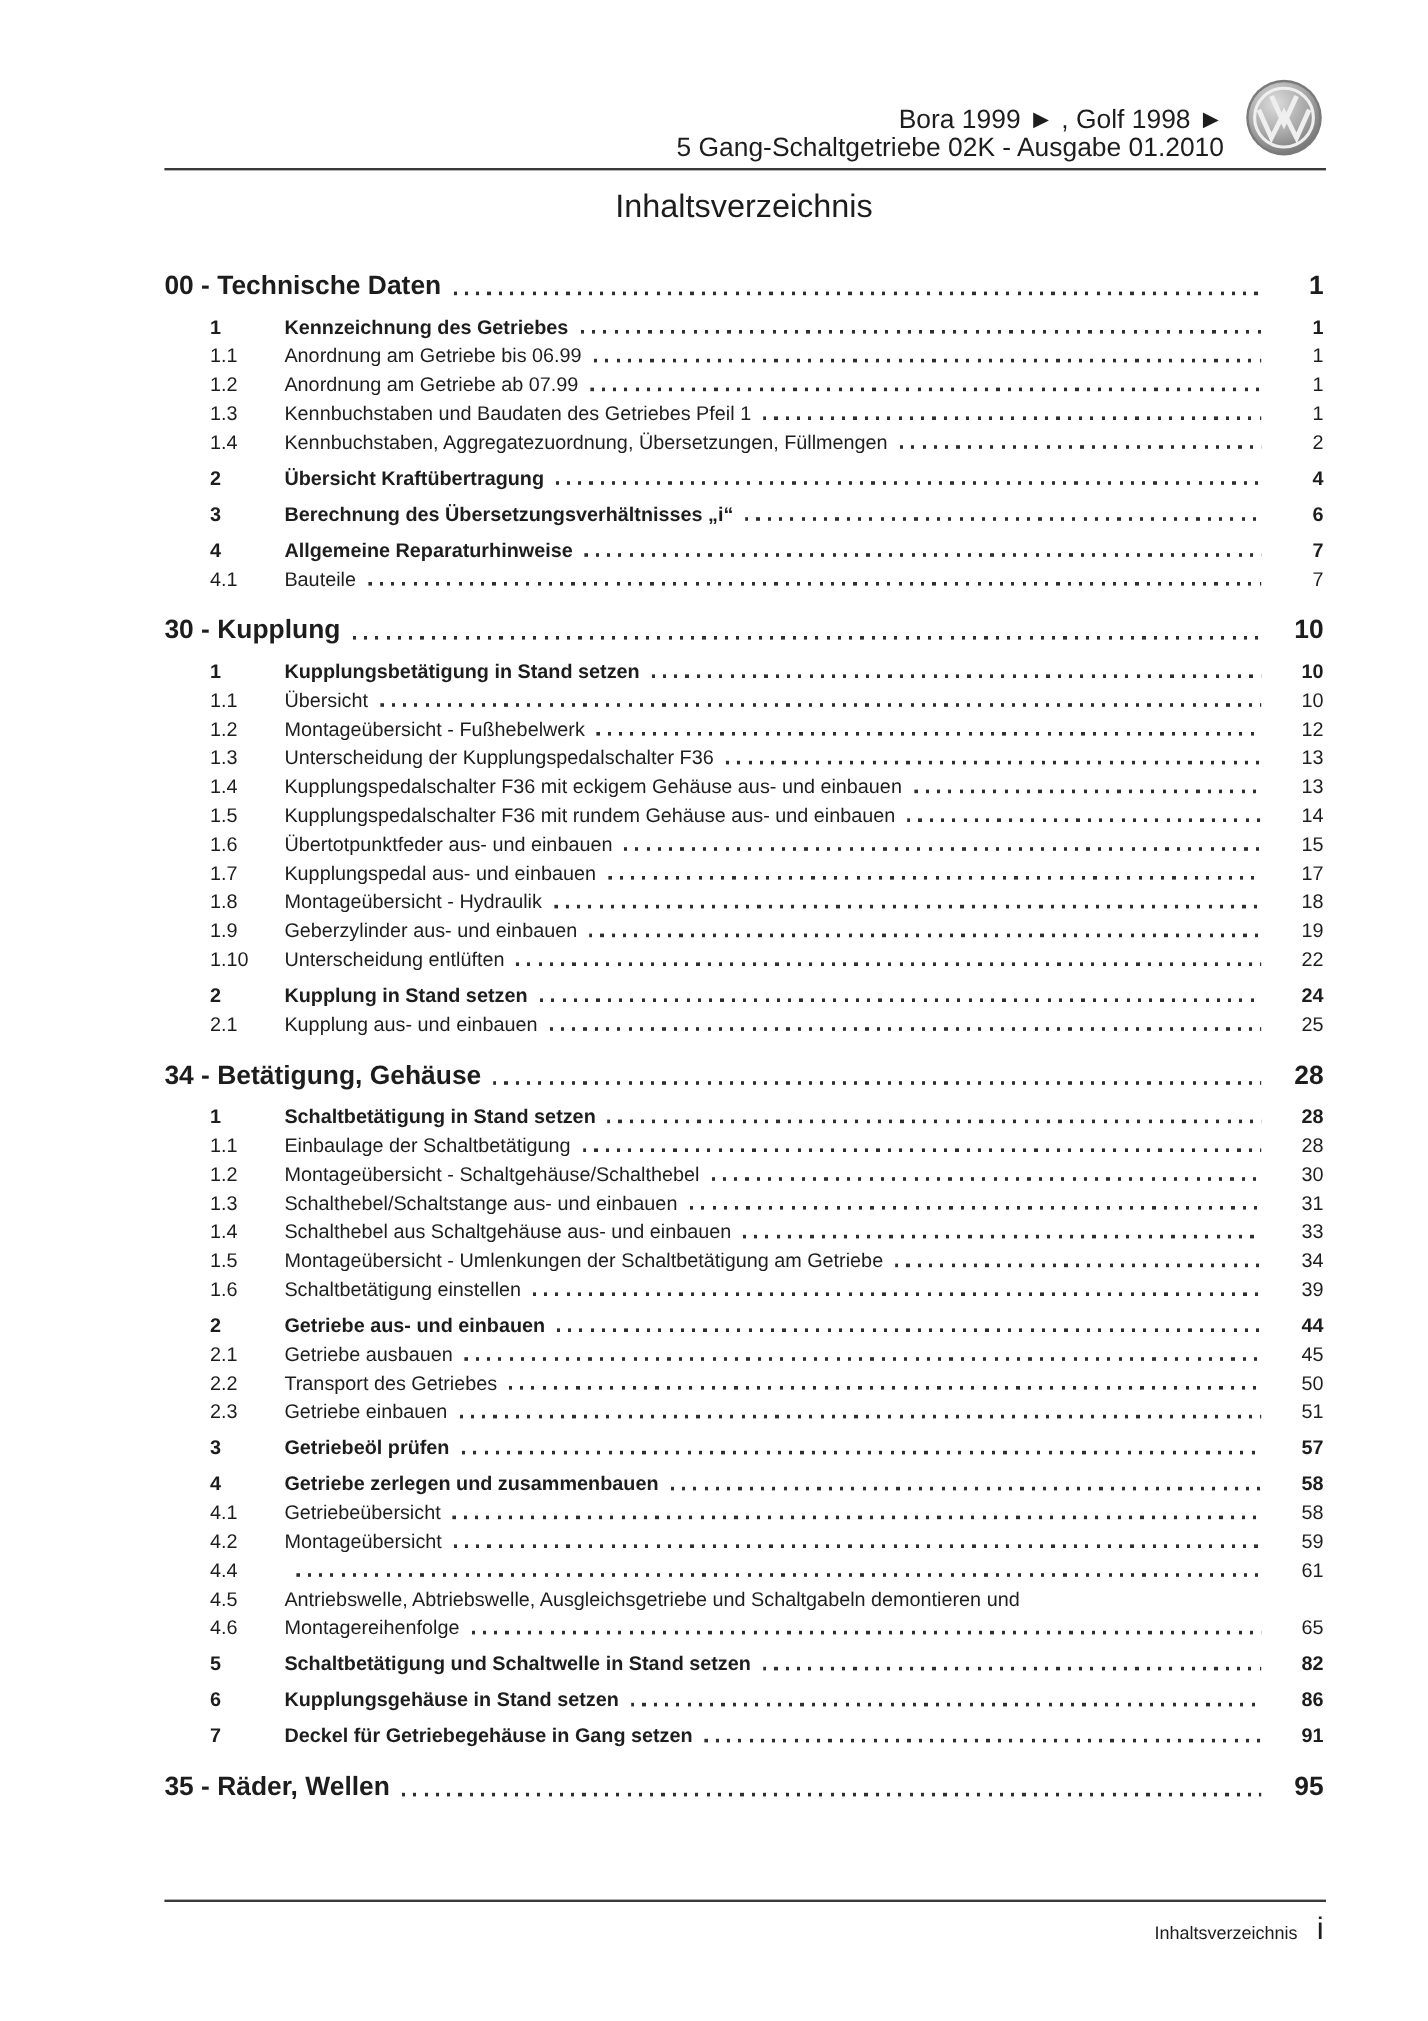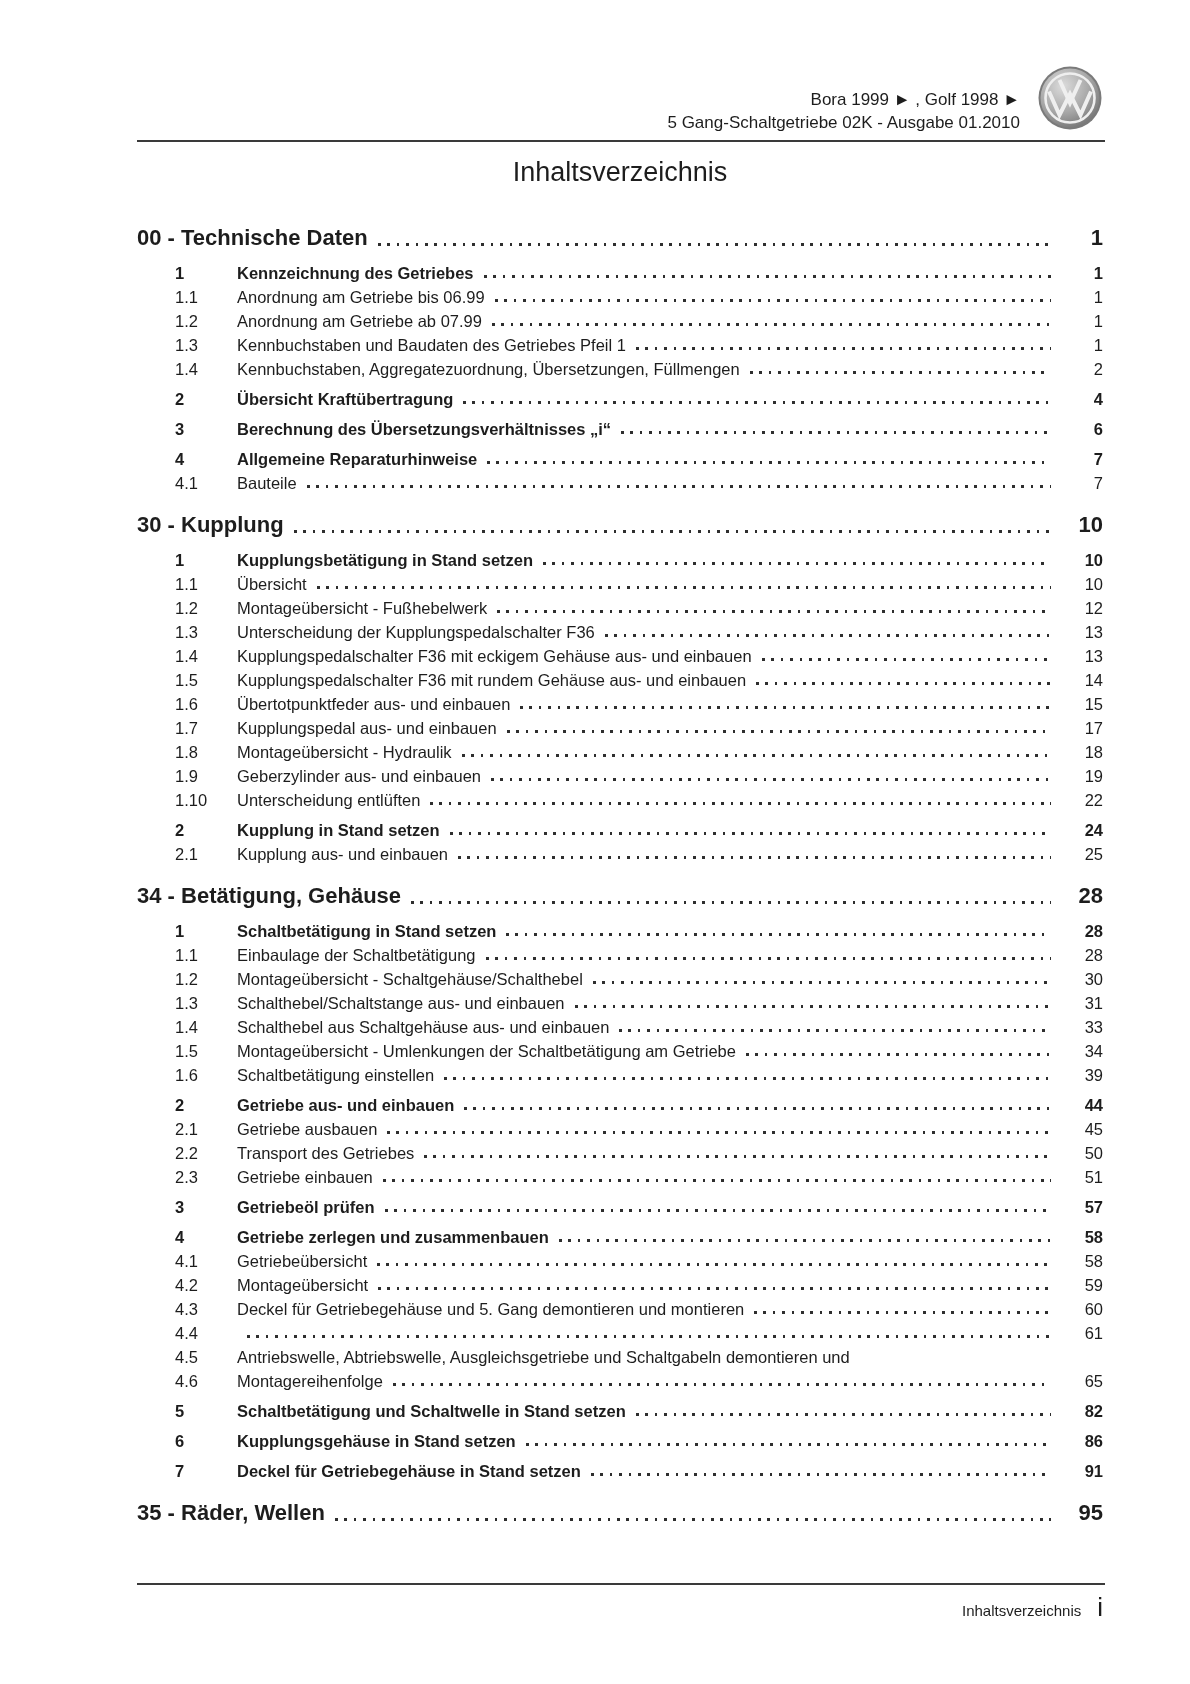--- a/index.html
+++ b/index.html
@@ -9,21 +9,21 @@
     font-family:"Liberation Sans", sans-serif;
     color:#1d1d1d;
     position:relative;
     overflow:hidden;
   }
   
   .header-text{
     margin-left:137px; width:966px;
     padding-top:88px; padding-right:0;
     text-align:right;
-    font-size:17px; line-height:23px;
+    font-size:22px; line-height:23px;
     box-sizing:border-box;
   }
   .header-text .ht-inner{ padding-right:83px; }
   .header-rule{
     margin-left:137px; width:968px;
     border-bottom:2px solid #3a3a3a;
     margin-top:6px;
   }
   .vw-logo{
     position:absolute; top:66px; left:1038px;
@@ -330,26 +330,20 @@
       <div class="leader"></div>
       <span class="page-col">58</span>
     </div>
     <div class="toc-row item-row">
       <span class="num">4.2</span>
       <span class="ititle">Montageübersicht</span>
       <div class="leader"></div>
       <span class="page-col">59</span>
     </div>
     <div class="toc-row item-row">
-      <span class="num">4.3</span>
-      <span class="ititle">Deckel für Getriebegehäuse und 5. Gang demontieren und montieren</span>
-      <div class="leader"></div>
-      <span class="page-col">60</span>
-    </div>
-    <div class="toc-row item-row">
       <span class="num">4.4</span>
       <div class="leader"></div>
       <span class="page-col">61</span>
     </div>
     <div class="toc-row item-row">
       <span class="num">4.5</span>
       <span class="ititle">Antriebswelle, Abtriebswelle, Ausgleichsgetriebe und Schaltgabeln demontieren und</span>
     </div>
     <div class="toc-row item-row">
       <span class="num">4.6</span>
@@ -364,21 +358,21 @@
       <span class="page-col">82</span>
     </div>
     <div class="toc-row item-row bold">
       <span class="num">6</span>
       <span class="ititle">Kupplungsgehäuse in Stand setzen</span>
       <div class="leader"></div>
       <span class="page-col">86</span>
     </div>
     <div class="toc-row item-row bold">
       <span class="num">7</span>
-      <span class="ititle">Deckel für Getriebegehäuse in Stand setzen</span>
+      <span class="ititle">Deckel für Getriebegehäuse in Gang setzen</span>
       <div class="leader"></div>
       <span class="page-col">91</span>
     </div>
     <div class="toc-row section-row">
       <span class="sec-label">35 - Räder, Wellen</span>
       <div class="leader"></div>
       <span class="page-col">95</span>
     </div>
   </div>
 

